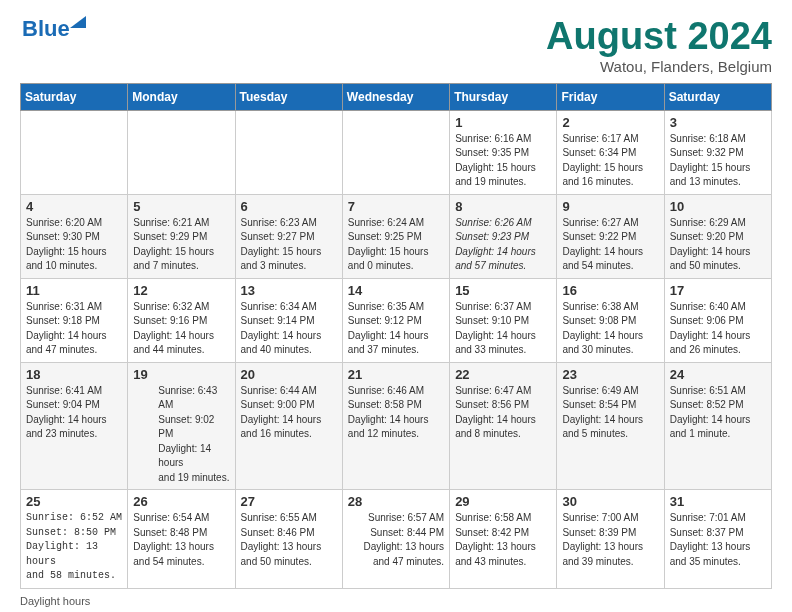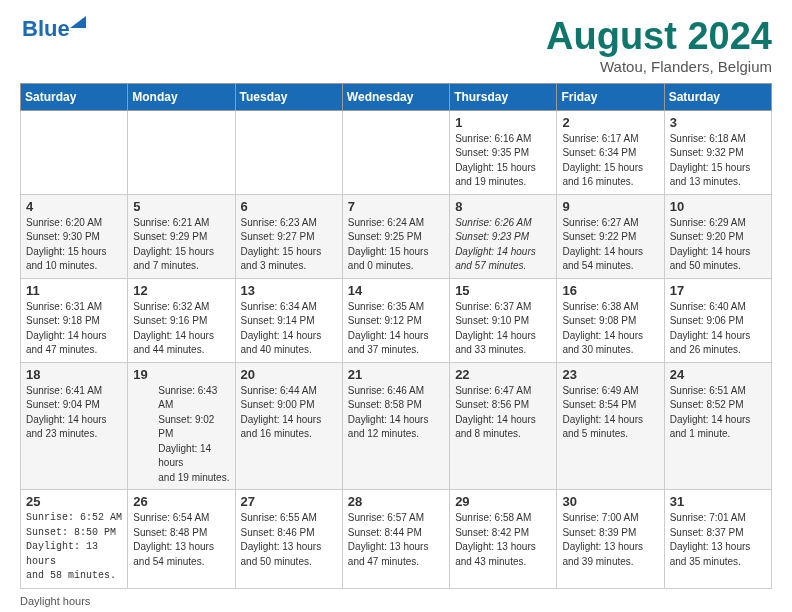--- a/index.html
+++ b/index.html
@@ -325,21 +325,21 @@
         </td>
         <td>
           <div class="day-number">27</div>
           <div class="day-info" style="white-space: pre-line;">Sunrise: 6:55 AM
 Sunset: 8:46 PM
 Daylight: 13 hours
 and 50 minutes.</div>
         </td>
         <td>
           <div class="day-number">28</div>
-          <div class="day-info" style="white-space: pre-line;">Sunrise: 6:57 AM
+          <div class="day-info" style="white-space: pre-line; text-align: right;">Sunrise: 6:57 AM
 Sunset: 8:44 PM
 Daylight: 13 hours
 and 47 minutes.</div>
         </td>
         <td>
           <div class="day-number">29</div>
           <div class="day-info" style="white-space: pre-line;">Sunrise: 6:58 AM
 Sunset: 8:42 PM
 Daylight: 13 hours
 and 43 minutes.</div>

